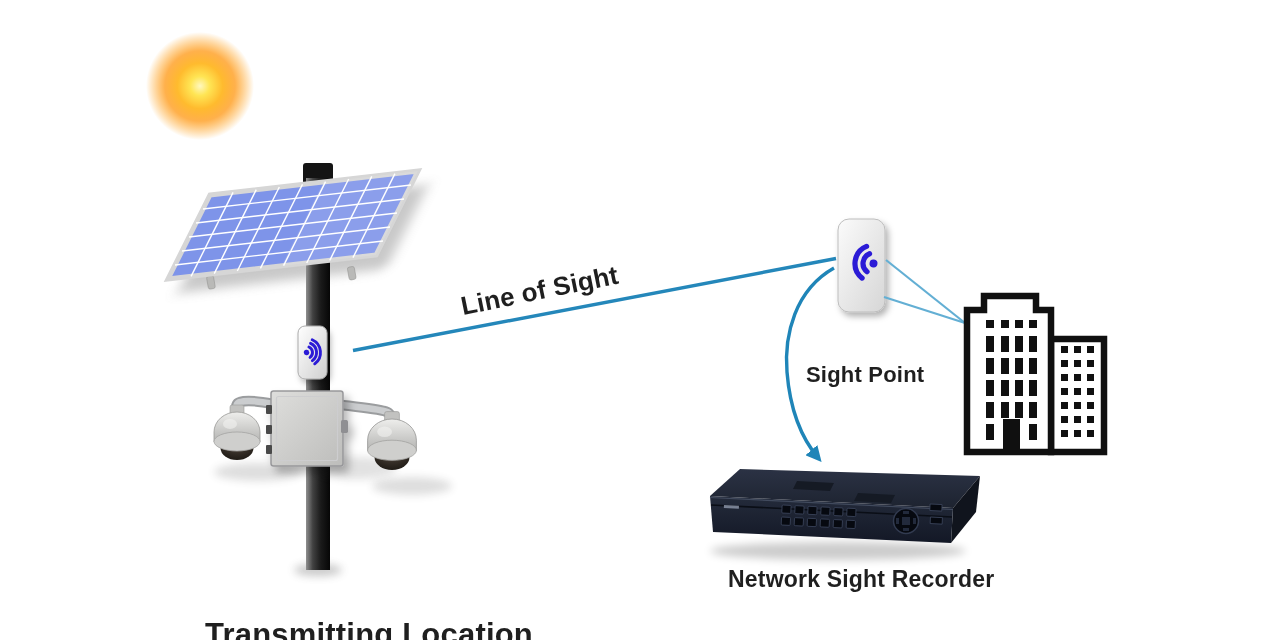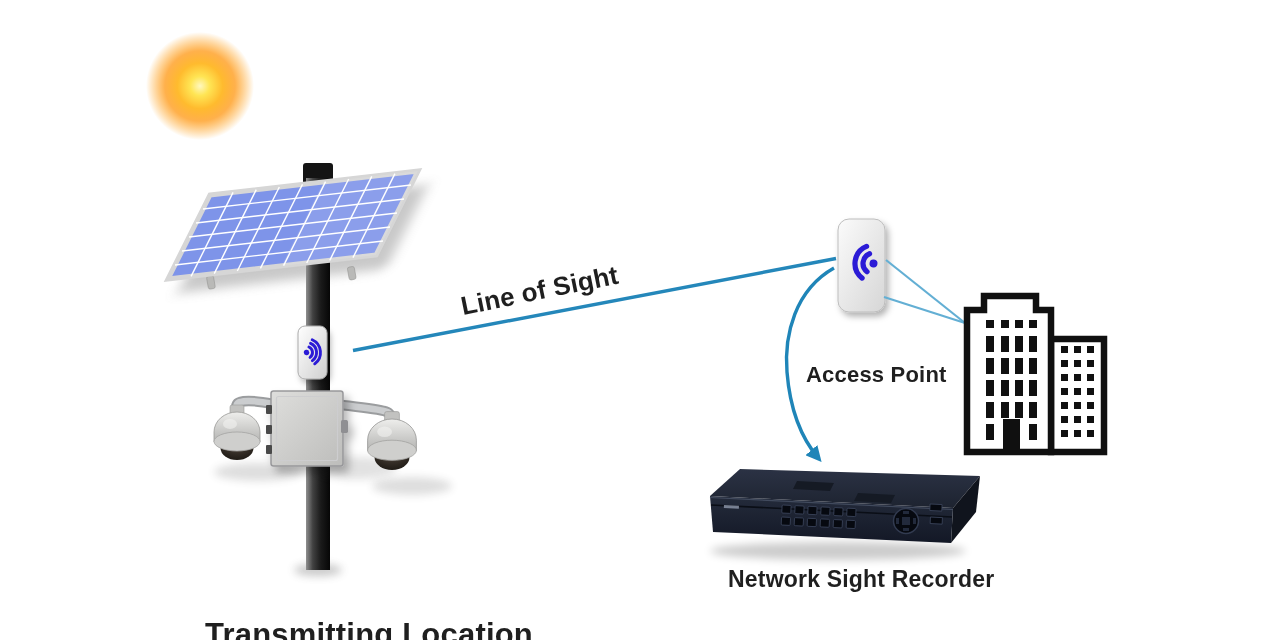--- a/index.html
+++ b/index.html
@@ -279,16 +279,16 @@
         <rect x="913" y="518" width="3" height="6" fill="#222a3c"></rect>
       </g>
       <g transform="rotate(2.8 930 506)" fill="#060910" stroke="#3d475e" stroke-width="0.8">
         <rect x="930" y="504" width="12" height="6.5"></rect>
         <rect x="931" y="517" width="12" height="6.5"></rect>
       </g>
     </g>
   </svg>
 
   <div class="lbl lbl-los">Line of Sight</div>
-  <div class="lbl lbl-ap">Access Point</div>
+  <div class="lbl lbl-ap">Sight Point</div>
   <div class="lbl lbl-tx">Transmitting Location</div>
   <div class="lbl lbl-nvr">Network Sight Recorder</div>
 </div>
 
 </body></html>

